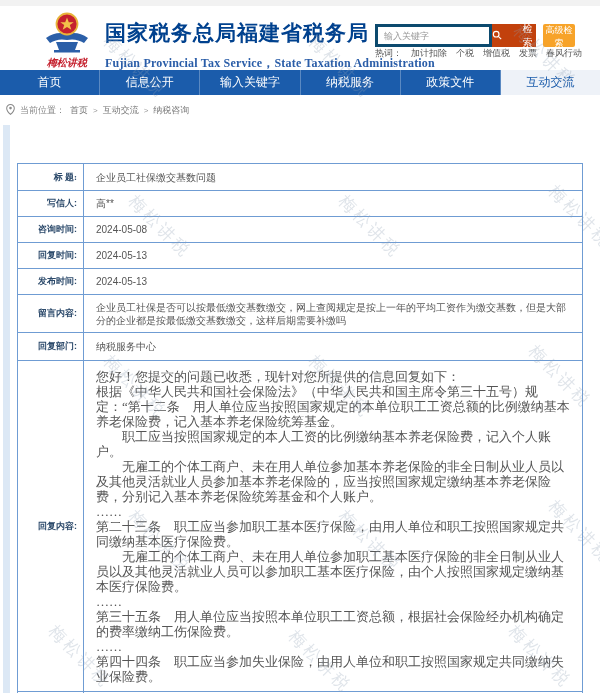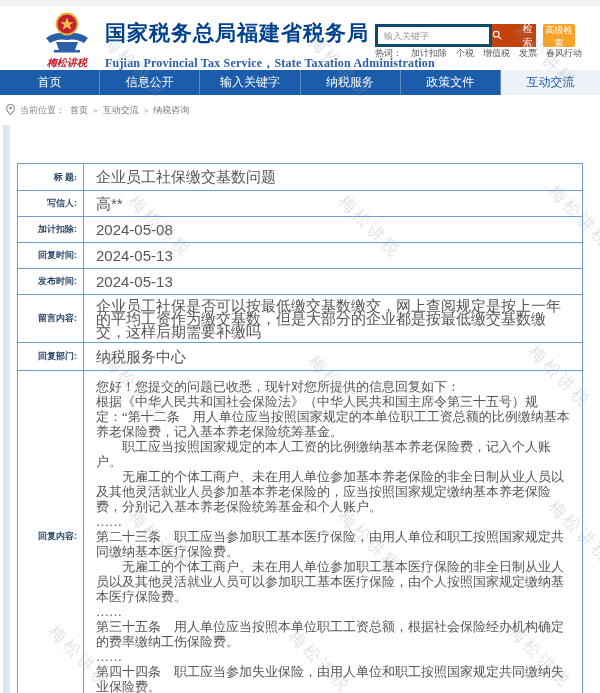--- a/index.html
+++ b/index.html
@@ -41,21 +41,21 @@
   .breadcrumb { height:30px; display:flex; align-items:center; padding-left:6px; font-size:9px; color:#888; gap:5px; }
   .breadcrumb a { color:#777; text-decoration:none; }
   .crumb-sep { color:#999; font-size:8px; }
 
   
   .detail { position:absolute; left:17px; top:163px; width:566px; border:1px solid #6f9cd3; background:#fff; }
   .drow { display:flex; border-top:1px solid #6f9cd3; }
   .drow:first-child { border-top:none;font-family:Liberation Serif, serif; }
   .dlabel { width:66px; min-width:66px; display:flex; align-items:center; justify-content:flex-end;
     padding-right:6px; font-size:9px; font-weight:bold; color:#2c4a6b; border-right:1px solid #6f9cd3; }
-  .dvalue { flex:1; display:flex; align-items:center; padding:4px 12px; font-size:15px; color:#555; line-height:13px; }
+  .dvalue { flex:1; display:flex; align-items:center; padding:4px 12px; font-size:10px; color:#555; line-height:13px; }
   .h26 { min-height:26px; } .h38 { min-height:38px; } .h28 { min-height:28px; }
   .reply-row .dvalue { display:block; padding:8px 12px; height:330px; overflow:hidden;
     white-space:pre-wrap; font-size:13px; line-height:15px; color:#555;font-family:Liberation Serif, serif; }
   .empty-row { height:20px; }
 
   
   .wm-layer { position:absolute; inset:0; pointer-events:none; z-index:5; }
   .wm { position:absolute; font-size:17px; color:#8fa0b4; opacity:0.28; transform:rotate(45deg);
     letter-spacing:3px; white-space:nowrap; }
   .wm:nth-child(1){left:95px; top:55px;} .wm:nth-child(2){left:300px; top:55px;} .wm:nth-child(3){left:505px; top:45px;}
@@ -141,21 +141,21 @@
 <div class="detail">
   <div class="drow h26">
     <div class="dlabel">标 题:</div>
     <div class="dvalue">企业员工社保缴交基数问题</div>
   </div>
   <div class="drow h26">
     <div class="dlabel">写信人:</div>
     <div class="dvalue">高**</div>
   </div>
   <div class="drow h26">
-    <div class="dlabel">加计扣除:</div>
+    <div class="dlabel">咨询时间:</div>
     <div class="dvalue">2024-05-08</div>
   </div>
   <div class="drow h26">
     <div class="dlabel">回复时间:</div>
     <div class="dvalue">2024-05-13</div>
   </div>
   <div class="drow h26">
     <div class="dlabel">发布时间:</div>
     <div class="dvalue">2024-05-13</div>
   </div>

